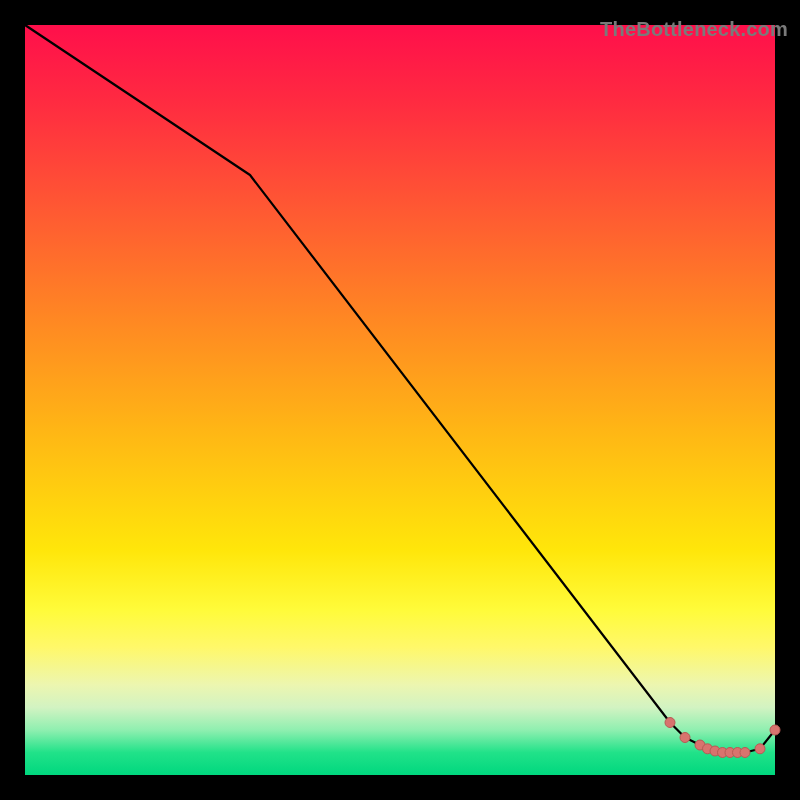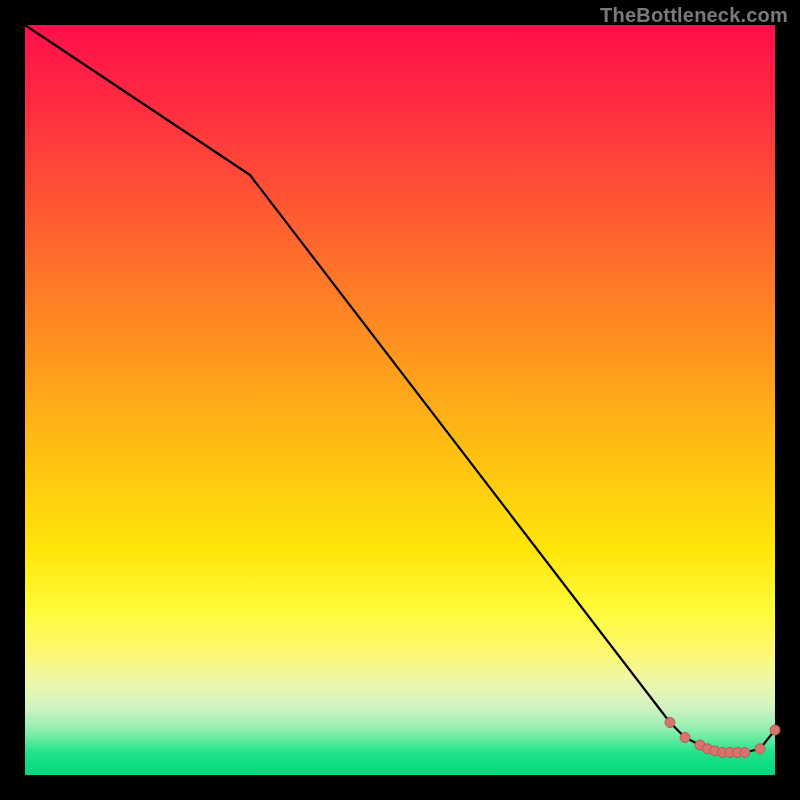--- a/index.html
+++ b/index.html
@@ -35,21 +35,21 @@
       #fff86a 83%,
       #ecf6b0 88%,
       #d2f3c2 91%,
       #8fefb0 94%,
       #21e289 97%,
       #00d77e 100%
     );
   }
   .watermark {
     position: absolute;
-    top: 4px;
+    top: 18px;
     right: 12px;
     color: #7a7a7a;
     font-size: 20px;
     font-weight: 600;
     letter-spacing: 0.2px;
     user-select: none;
   }
   svg.overlay {
     position: absolute;
     left: 25px;

